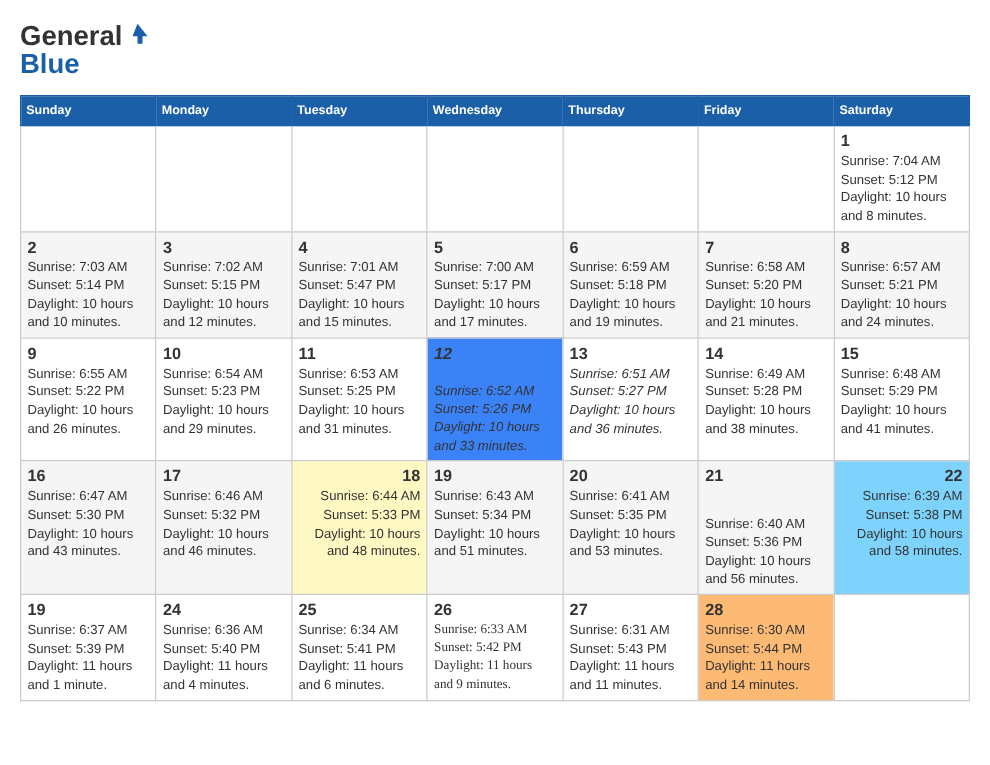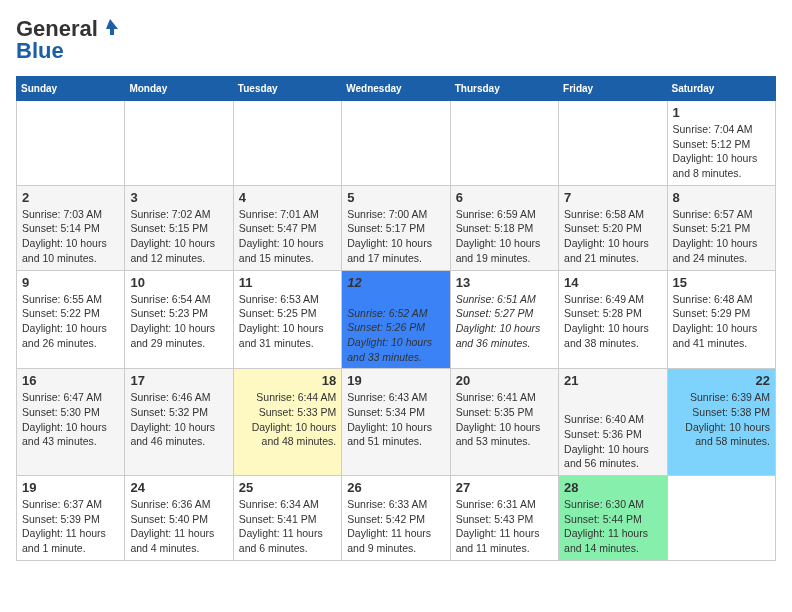--- a/index.html
+++ b/index.html
@@ -297,33 +297,33 @@
         </td>
         <td style="background: rgb(255, 255, 255);">
           <span class="day-num">25</span>
           <div class="day-info" style="white-space: pre-line;">Sunrise: 6:34 AM
 Sunset: 5:41 PM
 Daylight: 11 hours
 and 6 minutes.</div>
         </td>
         <td style="background: rgb(255, 255, 255);">
           <span class="day-num">26</span>
-          <div class="day-info" style="white-space: pre-line;">Sunrise: 6:33 AM
+          <div class="day-info" style="white-space: pre-line; font-family: Liberation Serif, serif;">Sunrise: 6:33 AM
 Sunset: 5:42 PM
 Daylight: 11 hours
 and 9 minutes.</div>
         </td>
         <td style="background: rgb(255, 255, 255);">
           <span class="day-num">27</span>
           <div class="day-info" style="white-space: pre-line;">Sunrise: 6:31 AM
 Sunset: 5:43 PM
 Daylight: 11 hours
 and 11 minutes.</div>
         </td>
-        <td style="background: #86efac;">
+        <td style="background: #fdba74;">
           <span class="day-num">28</span>
           <div class="day-info" style="white-space: pre-line;">Sunrise: 6:30 AM
 Sunset: 5:44 PM
 Daylight: 11 hours
 and 14 minutes.</div>
         </td>
         <td class="empty-cell"></td>
       </tr>
     </tbody>
 </table>

